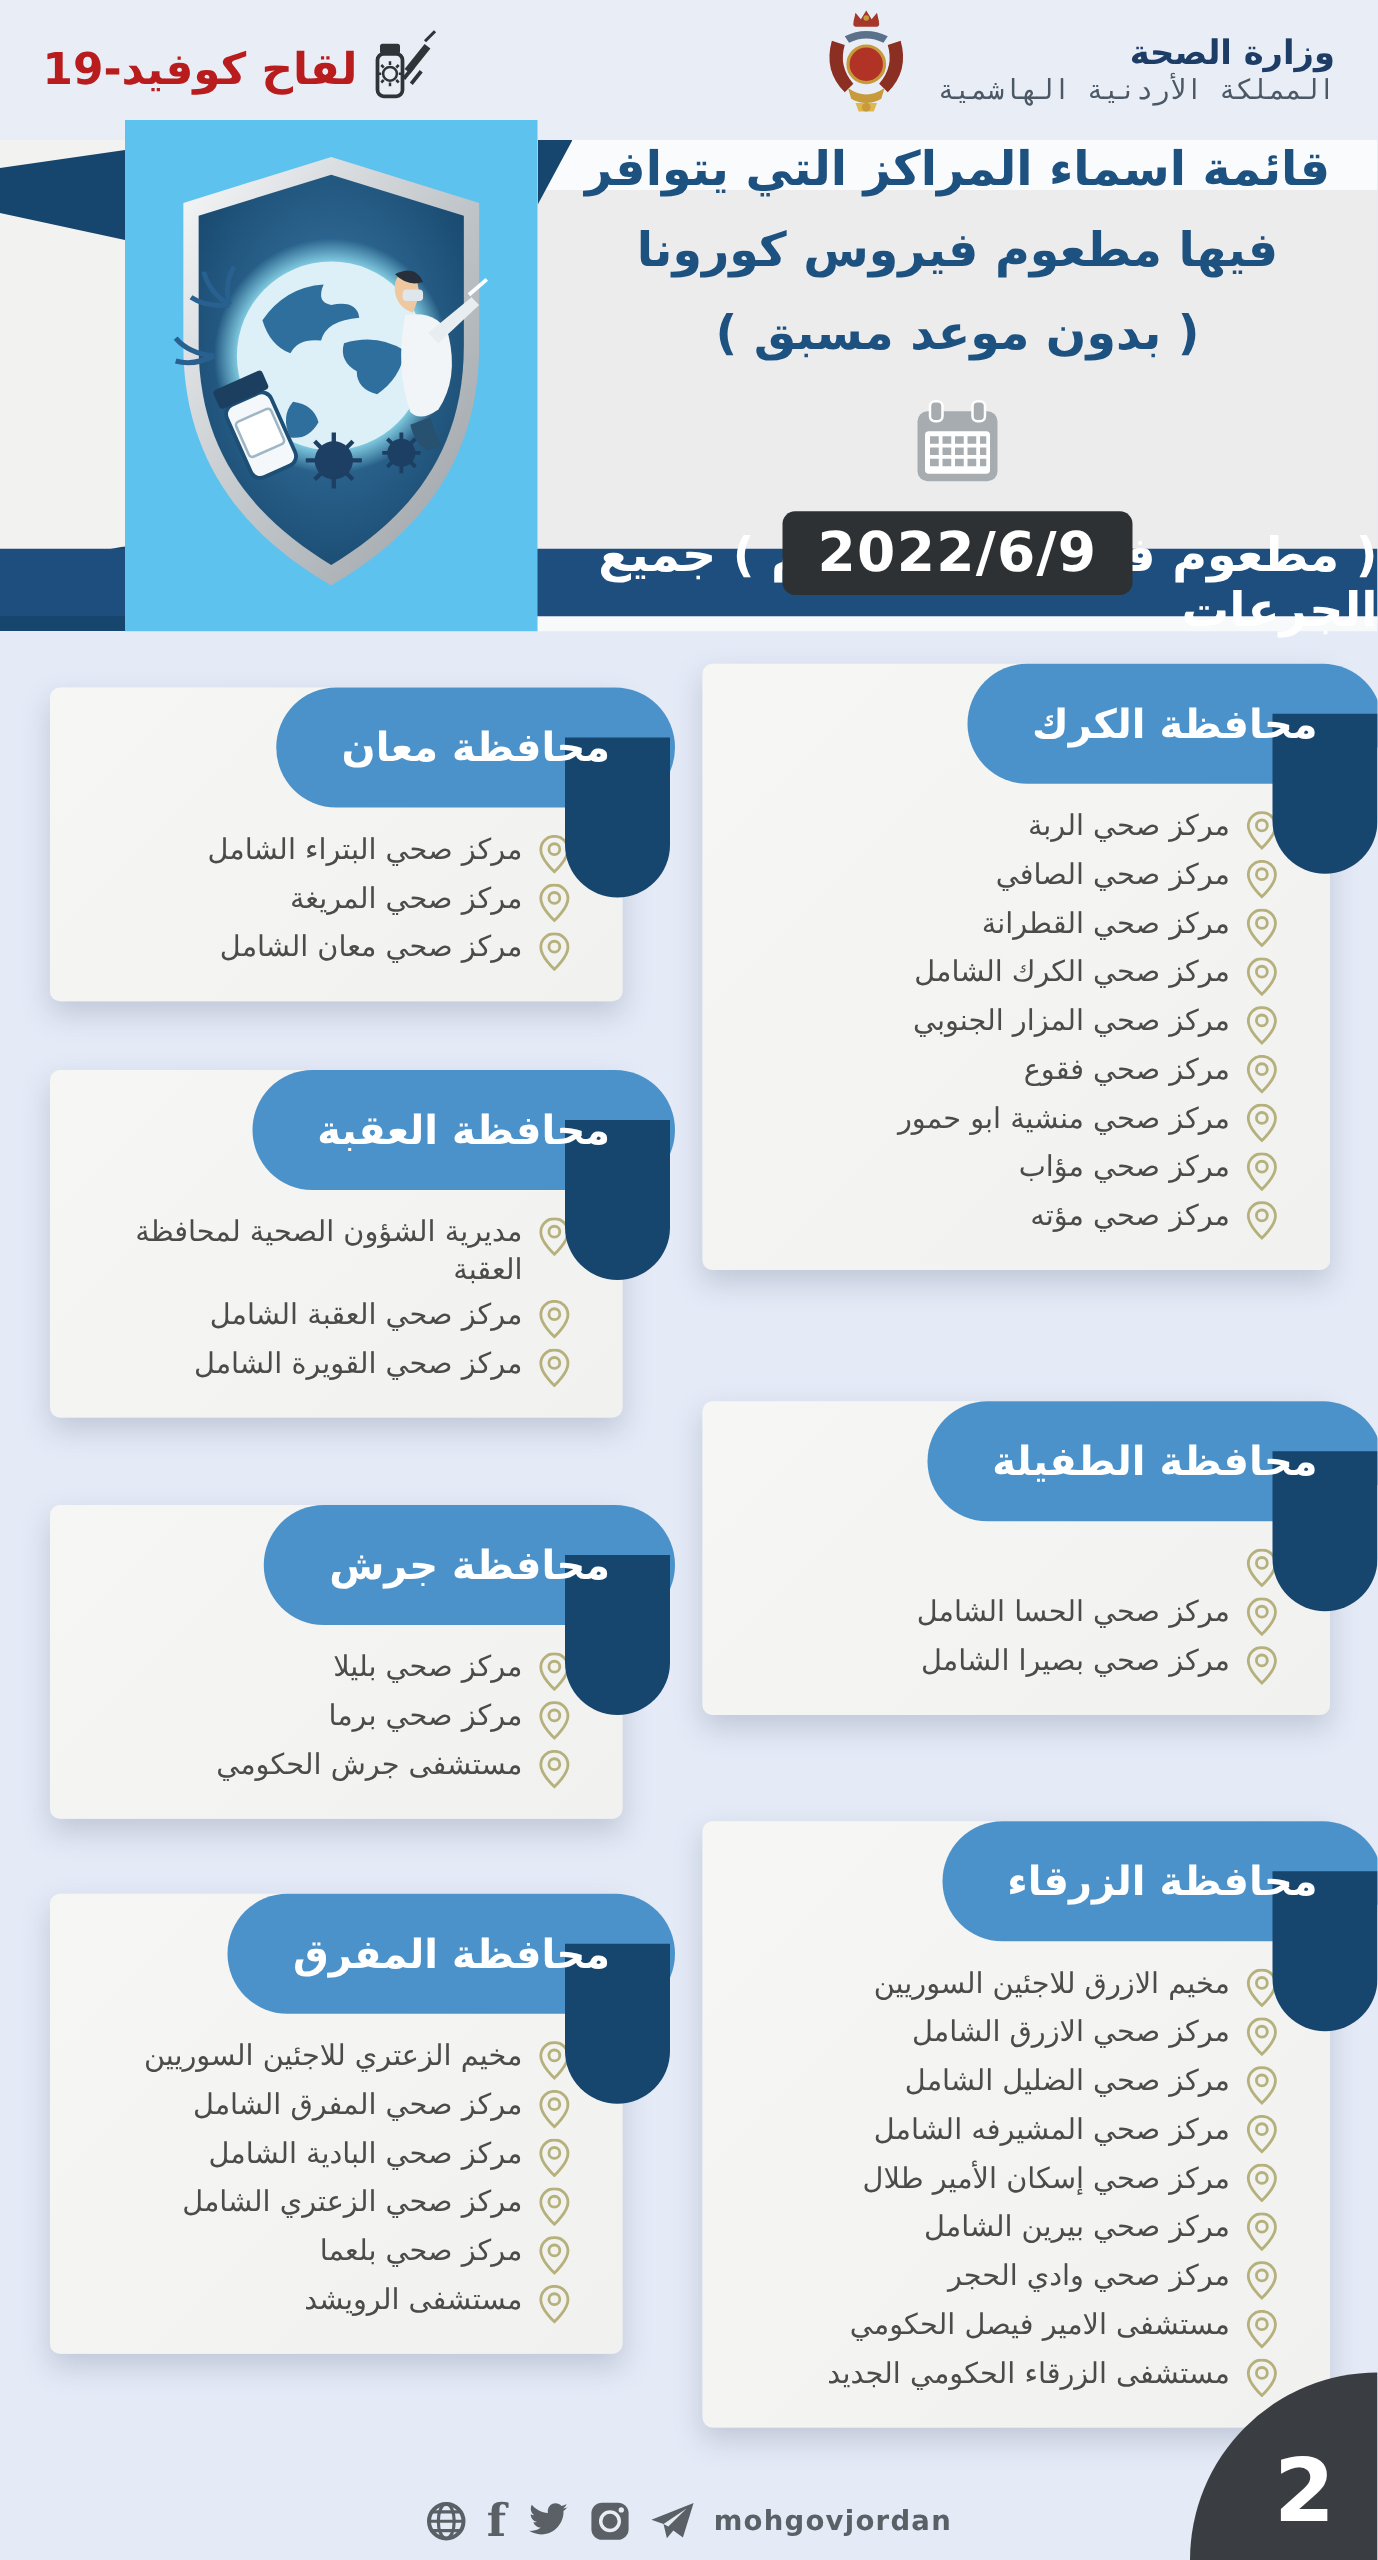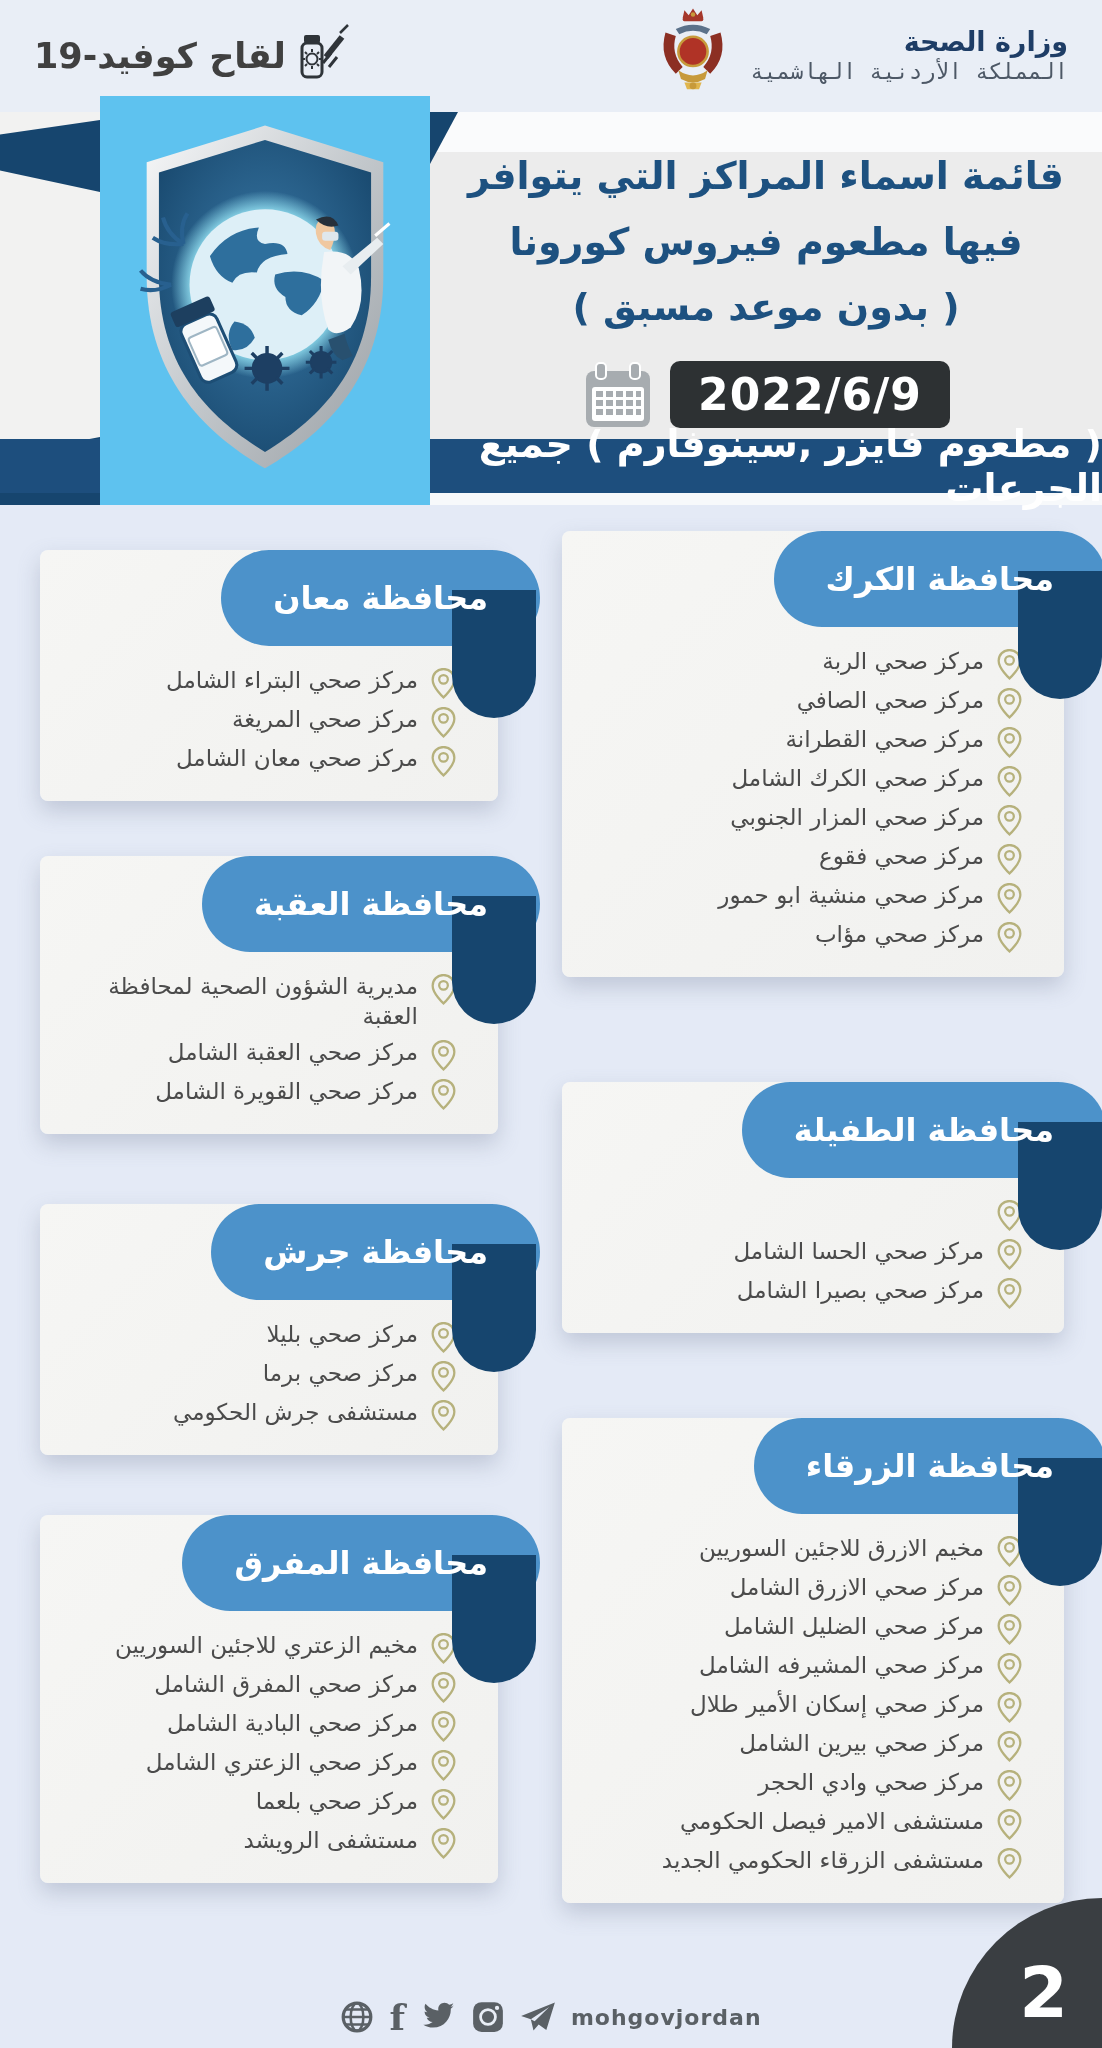--- a/index.html
+++ b/index.html
@@ -15,21 +15,21 @@
   .top-strip{
     position:absolute;top:0;left:0;right:0;height:112px;
     background:#e9eef6;display:flex;align-items:center;
     justify-content:space-between;padding:0 34px;box-sizing:border-box;
   }
   .ministry{display:flex;align-items:center;gap:14px;}
   .ministry-text{text-align:left;display:flex;flex-direction:column;align-items:flex-start;}
   .ministry-name{font-size:27px;font-weight:bold;color:#1e3d66;}
   .kingdom-name{font-size:22px;color:#4d5866;margin-top:2px;font-family:Liberation Mono, monospace;}
   .covid-label{display:flex;align-items:center;gap:10px;}
-  .covid-label span.txt{font-size:35px;font-weight:bold;color:#404040;}
+  .covid-label span.txt{font-size:35px;font-weight:bold;color:#b91c1c;}
 
   
   .hero{position:absolute;top:112px;left:0;right:0;height:393px;background:#ececec;}
   .hero-white-top{position:absolute;top:0;left:0;right:0;height:40px;background:#fafbfc;}
   .hero-white-bottom{position:absolute;bottom:0;left:0;right:0;height:12px;background:#f7f9fb;}
   .hero-left-strip{position:absolute;left:0;top:0;width:100px;height:100%;background:#f2f2f1;}
   .hero-left-strip .wedge-top{position:absolute;top:8px;left:0;width:100%;height:72px;background:#16456e;
      clip-path:polygon(0 20%,100% 0,100% 100%,0 70%);}
   .hero-left-strip .wedge-bottom{position:absolute;bottom:0;left:0;width:100%;height:68px;background:#16456e;
      clip-path:polygon(0 28%,100% 0,100% 100%,0 100%);}
@@ -40,21 +40,21 @@
     background:#5ec2ef;display:flex;align-items:center;justify-content:center;
   }
   .hero-content{
     position:absolute;left:430px;right:0;top:40px;bottom:78px;
     display:flex;flex-direction:column;align-items:center;justify-content:center;gap:14px;
   }
   .hero-title{
     text-align:center;color:#1d5180;font-weight:bold;
     font-size:38px;line-height:1.72;
   }
-  .date-row{display:flex;align-items:flex-start;gap:16px;direction:ltr;margin-top:6px;}
+  .date-row{display:flex;align-items:center;gap:16px;direction:ltr;margin-top:6px;flex-direction:column;}
   .date-badge{
     background:#2d3133;color:#ffffff;font-weight:bold;font-size:44px;
     padding:8px 28px;border-radius:10px;direction:ltr;letter-spacing:1px;
   }
   .hero-ribbon{
     position:absolute;left:0;right:0;bottom:12px;height:54px;background:#1d4e7d;
   }
   .hero-ribbon .ribbon-text{
     position:absolute;left:430px;right:0;top:0;height:100%;
     display:flex;align-items:center;justify-content:center;
@@ -311,20 +311,27 @@
             </svg>
             <span class="center-name">مركز صحي منشية ابو حمور</span>
           </div>
           <div class="row">
             <svg class="pin" width="25" height="31" viewBox="0 0 24 30">
               <path d="M12 1C6 1 1.5 5.6 1.5 11.4 1.5 19 12 28.5 12 28.5S22.5 19 22.5 11.4C22.5 5.6 18 1 12 1Z" fill="none" stroke="#b6b17c" stroke-width="2.2"></path>
               <circle cx="12" cy="11" r="4.2" fill="none" stroke="#b6b17c" stroke-width="2.2"></circle>
             </svg>
             <span class="center-name">مركز صحي مؤاب</span>
           </div>
+          <div class="row">
+            <svg class="pin" width="25" height="31" viewBox="0 0 24 30">
+              <path d="M12 1C6 1 1.5 5.6 1.5 11.4 1.5 19 12 28.5 12 28.5S22.5 19 22.5 11.4C22.5 5.6 18 1 12 1Z" fill="none" stroke="#b6b17c" stroke-width="2.2"></path>
+              <circle cx="12" cy="11" r="4.2" fill="none" stroke="#b6b17c" stroke-width="2.2"></circle>
+            </svg>
+            <span class="center-name">مركز صحي مؤته</span>
+          </div>
         </article>
         <article class="card" style="margin-top: 105px;">
           <div class="pill"><span>محافظة الطفيلة</span></div>
           <div class="row">
             <svg class="pin" width="25" height="31" viewBox="0 0 24 30">
               <path d="M12 1C6 1 1.5 5.6 1.5 11.4 1.5 19 12 28.5 12 28.5S22.5 19 22.5 11.4C22.5 5.6 18 1 12 1Z" fill="none" stroke="#b6b17c" stroke-width="2.2"></path>
               <circle cx="12" cy="11" r="4.2" fill="none" stroke="#b6b17c" stroke-width="2.2"></circle>
             </svg>
           </div>
           <div class="row">

